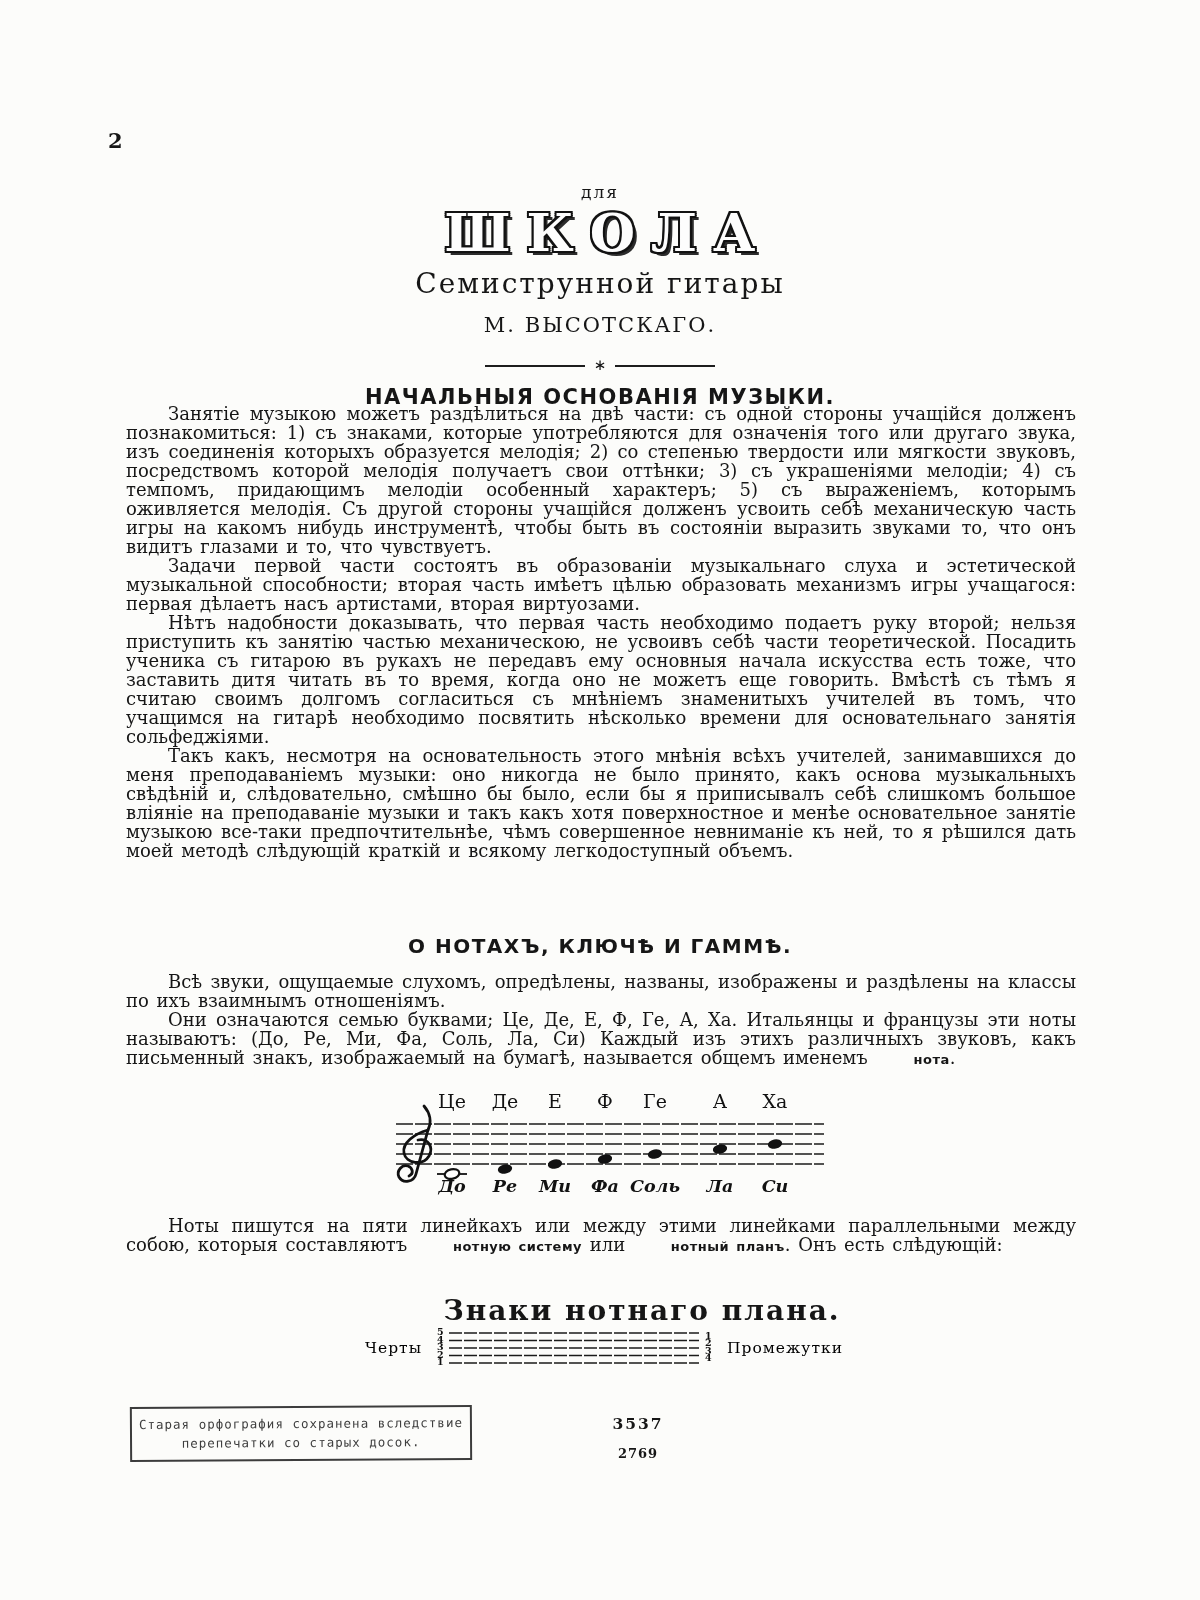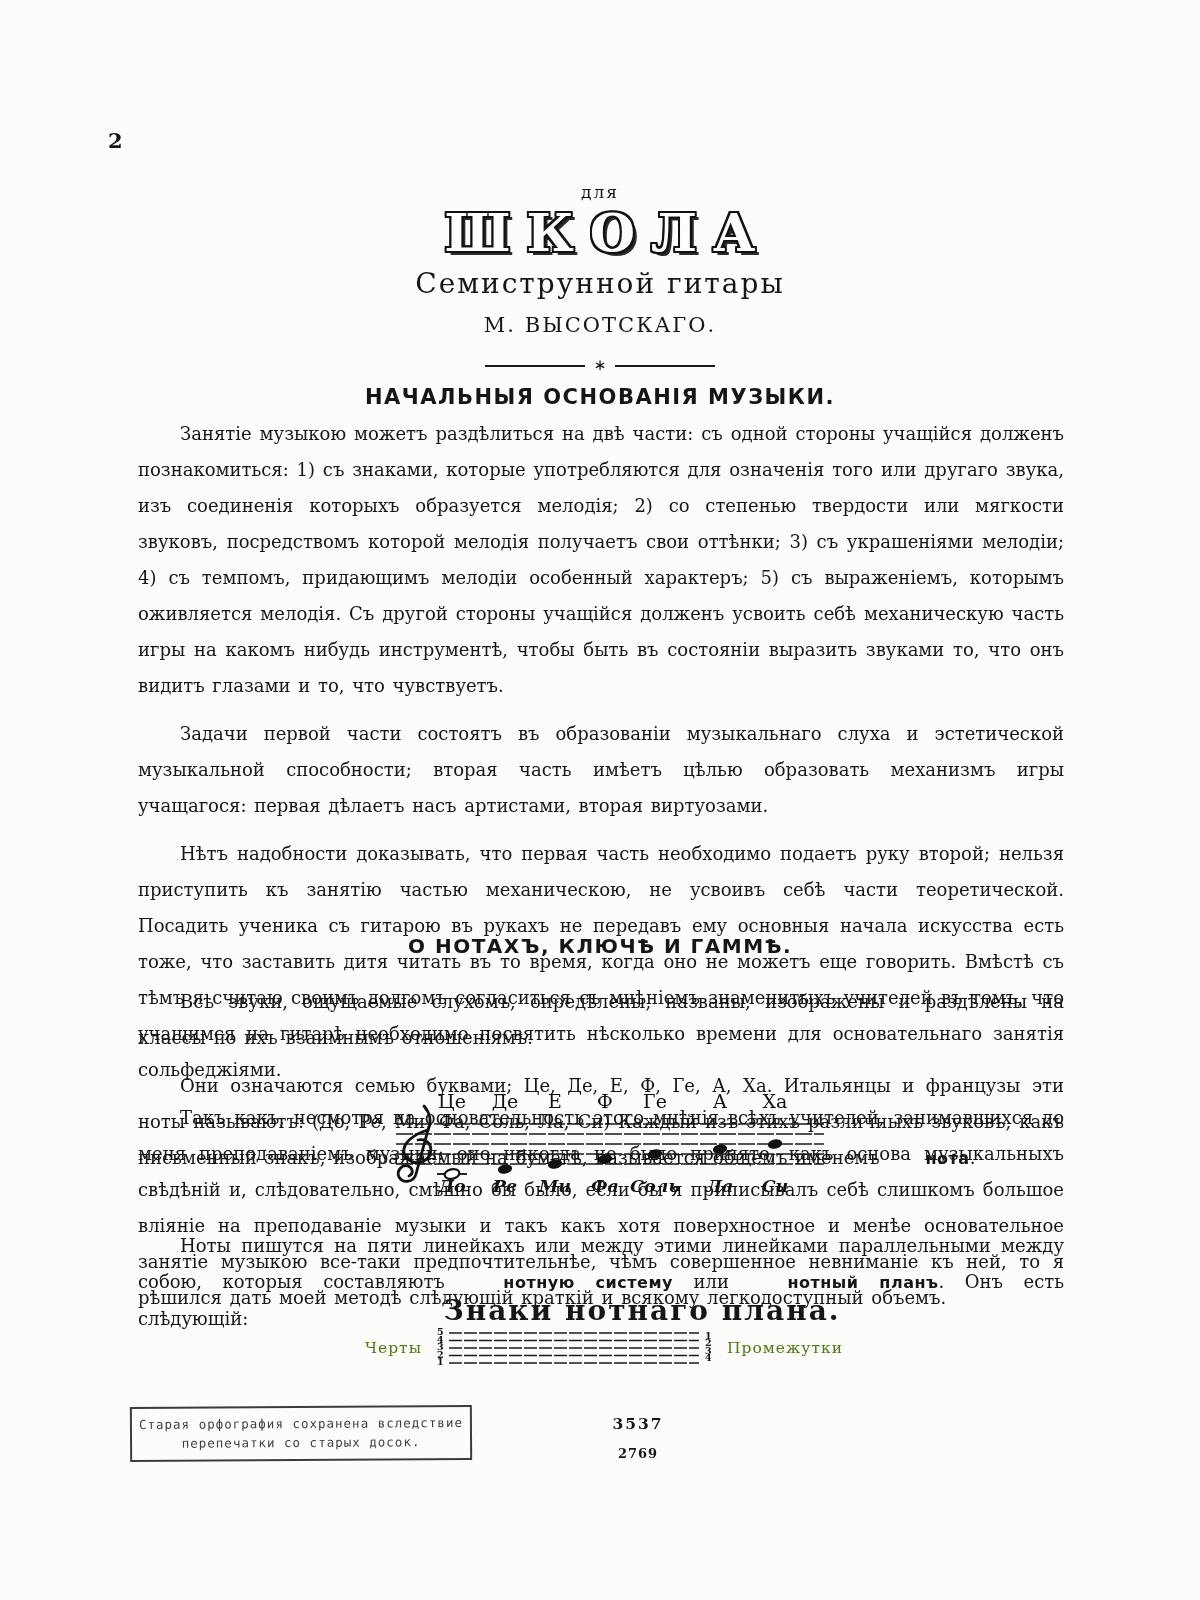--- a/index.html
+++ b/index.html
@@ -55,44 +55,44 @@
   }
   #sec1-head{top:385px;font-size:21px;}
   #sec2-head{top:934px;font-size:20px;}
   #fig-head{top:1294px;font-family:"DejaVu Serif",serif;font-size:28px;font-weight:bold;letter-spacing:2px;margin-left:42px;}
   
   .body-block{left:126px;width:950px;}
   #sec1-body{top:404px;}
   #sec2-body{top:972px;}
   #para-staff{top:1216px;}
   .body-block p{
-    margin:12px;
+    margin:0;
     text-indent:42px;
     text-align:justify;
     font-size:18px;
-    line-height:36px;
+    line-height:19px;
     word-spacing:2px;
   }
   .inline-bold{
     font-family:"DejaVu Sans",sans-serif;
-    font-weight:bold;font-size:16px;letter-spacing:0.5px;padding-left:38px;
+    font-weight:bold;font-size:13px;letter-spacing:0.5px;padding-left:38px;
   }
   
   #fig-scale{left:390px;top:1090px;width:440px;height:110px;}
   #fig-scale .letter{
     position:absolute;top:0;width:44px;text-align:center;
     font-size:19px;color:#121212;
   }
   #fig-scale .solfege{
     position:absolute;top:86px;width:56px;text-align:center;
     font-style:italic;font-size:17.5px;font-weight:bold;color:#121212;
   }
   
   #fig-plan{left:355px;top:1326px;width:500px;height:44px;}
-  #fig-plan .side-label{position:absolute;font-size:15.5px;color:#4d7c0f;letter-spacing:1px;}
+  #fig-plan .side-label{position:absolute;font-size:15.5px;color:#000000;letter-spacing:1px;}
   #fig-plan .num{
     position:absolute;
     font-size:9.5px;line-height:9.5px;font-weight:bold;color:#111;
   }
   
   #stamp{
     left:130px;top:1406px;width:334px;
     border:2px solid #3c3c3c;
     padding:6px 2px 7px 2px;
     text-align:center;

